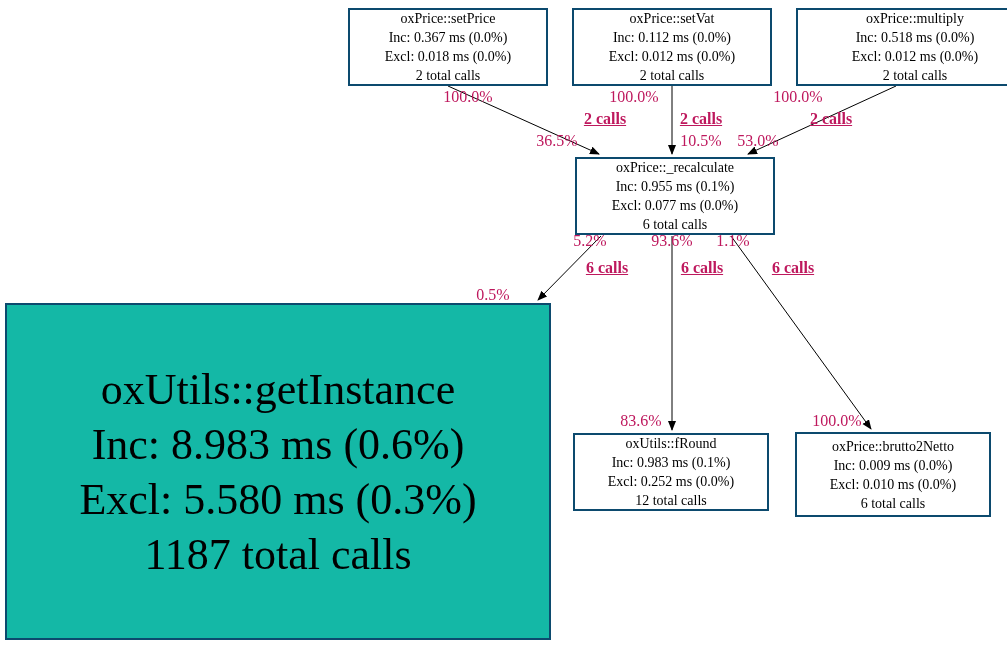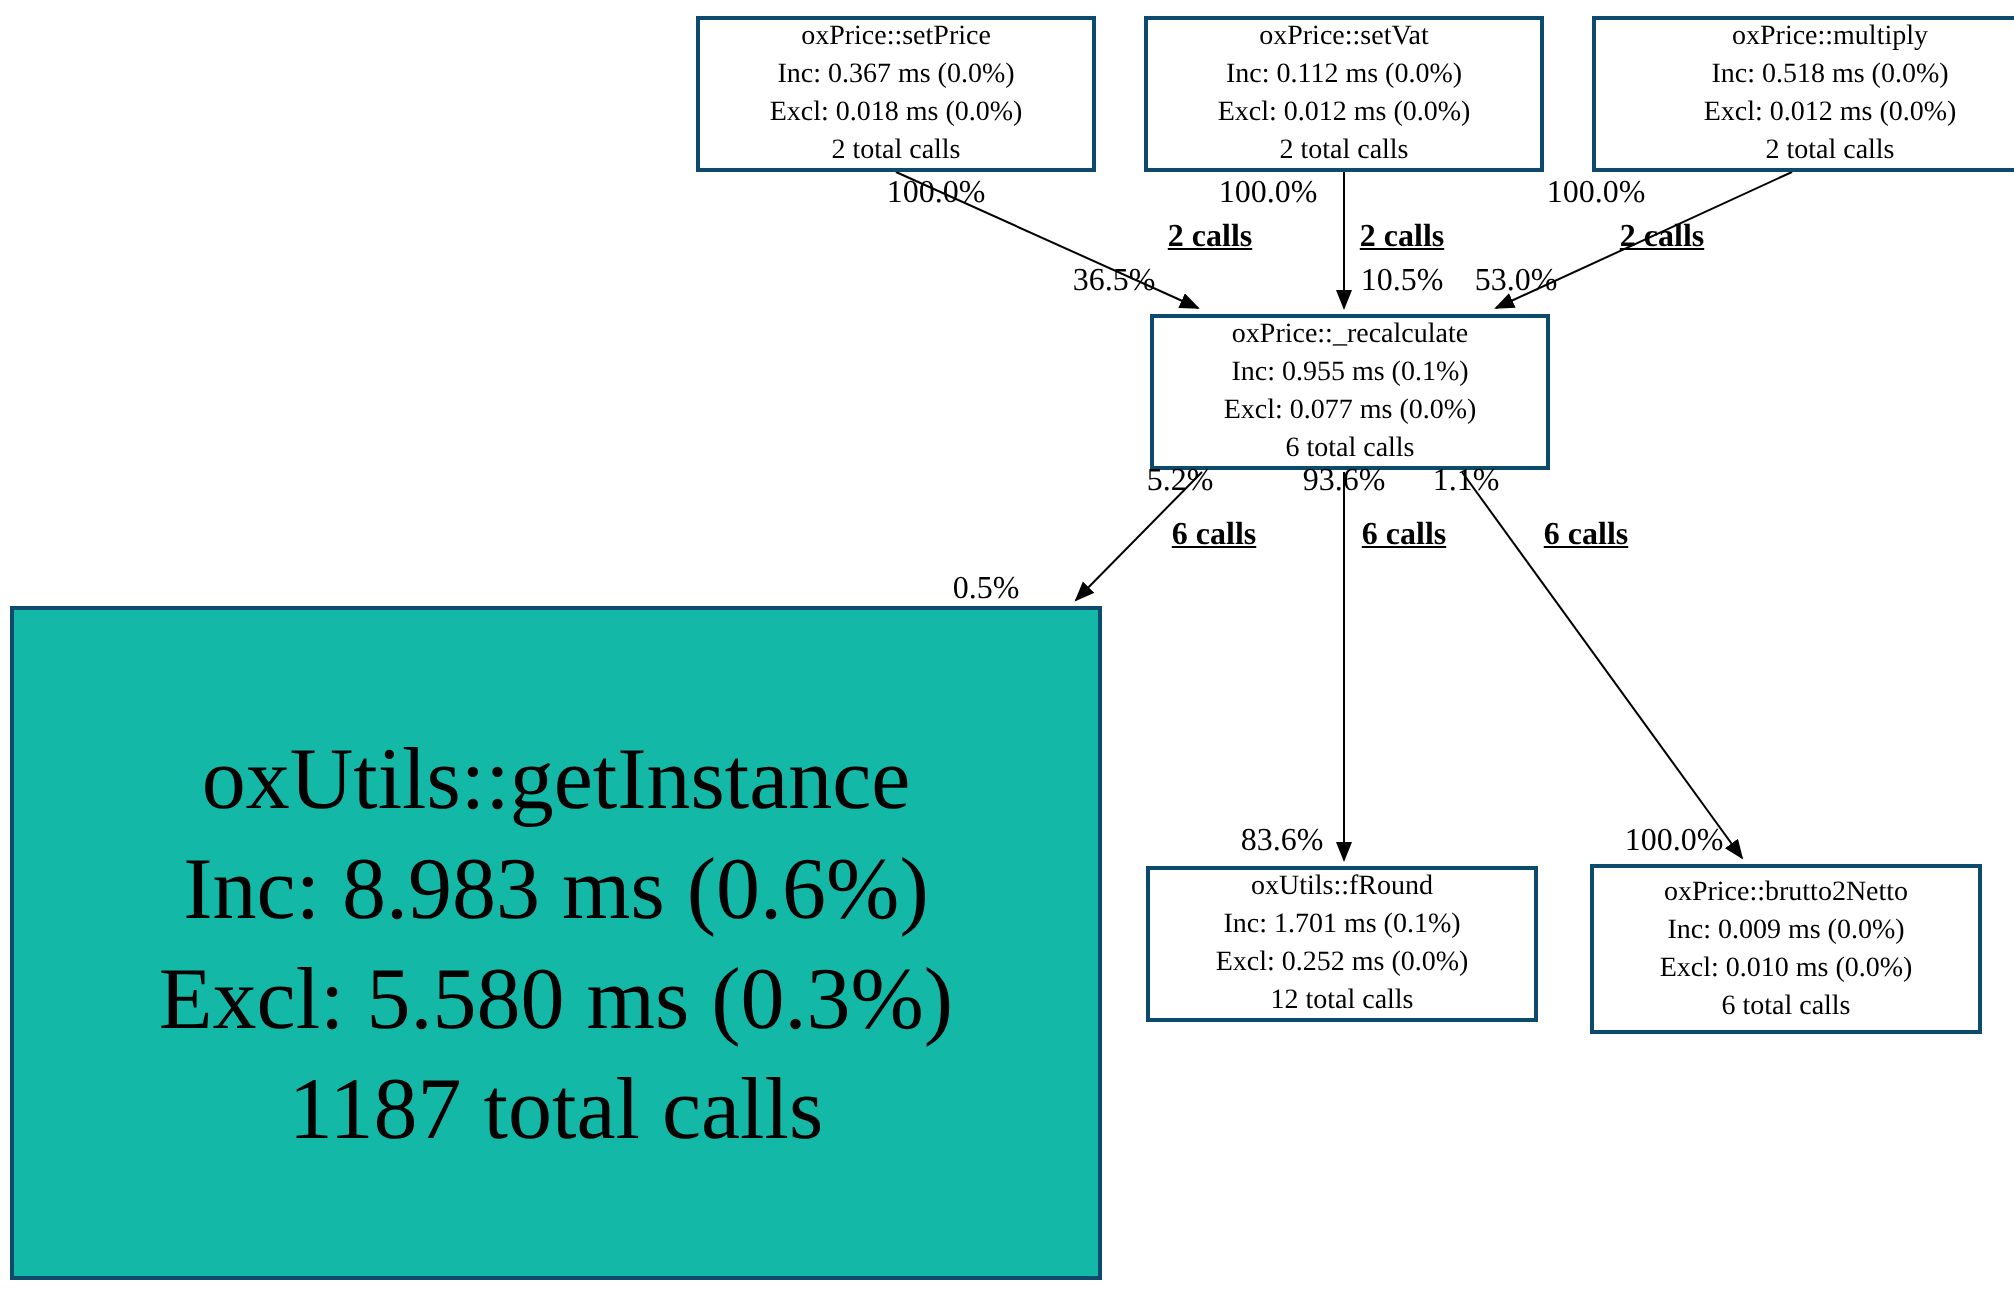--- a/index.html
+++ b/index.html
@@ -20,21 +20,21 @@
     display:flex;flex-direction:column;justify-content:center;
     text-align:center;
     color:#000;
   }
   .node .line{font-size:14px;line-height:19px;white-space:nowrap;}
   .node.big .line{font-size:44px;line-height:55px;}
   .elabel{
     position:absolute;
     transform:translateX(-50%);
     font-size:16px;
-    color:#000000;
+    color:#be185d;
     white-space:nowrap;
   }
   .elabel.bold{font-weight:bold;text-decoration:underline;}
 </style>
 </head>
 <body>
 
 <div id="canvas">
 
   <svg id="edges" width="1007" height="645" viewBox="0 0 1007 645">
@@ -81,21 +81,21 @@
 
   <div class="node big" style="left: 5px; top: 303px; width: 546px; height: 337px; background: #14b8a6;">
     <div class="line">oxUtils::getInstance</div>
     <div class="line">Inc: 8.983 ms (0.6%)</div>
     <div class="line">Excl: 5.580 ms (0.3%)</div>
     <div class="line">1187 total calls</div>
   </div>
 
   <div class="node" style="left: 573px; top: 433px; width: 196px; height: 78px; background: rgb(255, 255, 255);">
     <div class="line">oxUtils::fRound</div>
-    <div class="line">Inc: 1.701 ms (0.1%)</div>
+    <div class="line">Inc: 0.983 ms (0.1%)</div>
     <div class="line">Excl: 0.252 ms (0.0%)</div>
     <div class="line">12 total calls</div>
   </div>
 
   <div class="node" style="left: 795px; top: 432px; width: 196px; height: 85px; background: rgb(255, 255, 255);">
     <div class="line">oxPrice::brutto2Netto</div>
     <div class="line">Inc: 0.009 ms (0.0%)</div>
     <div class="line">Excl: 0.010 ms (0.0%)</div>
     <div class="line">6 total calls</div>
   </div>

